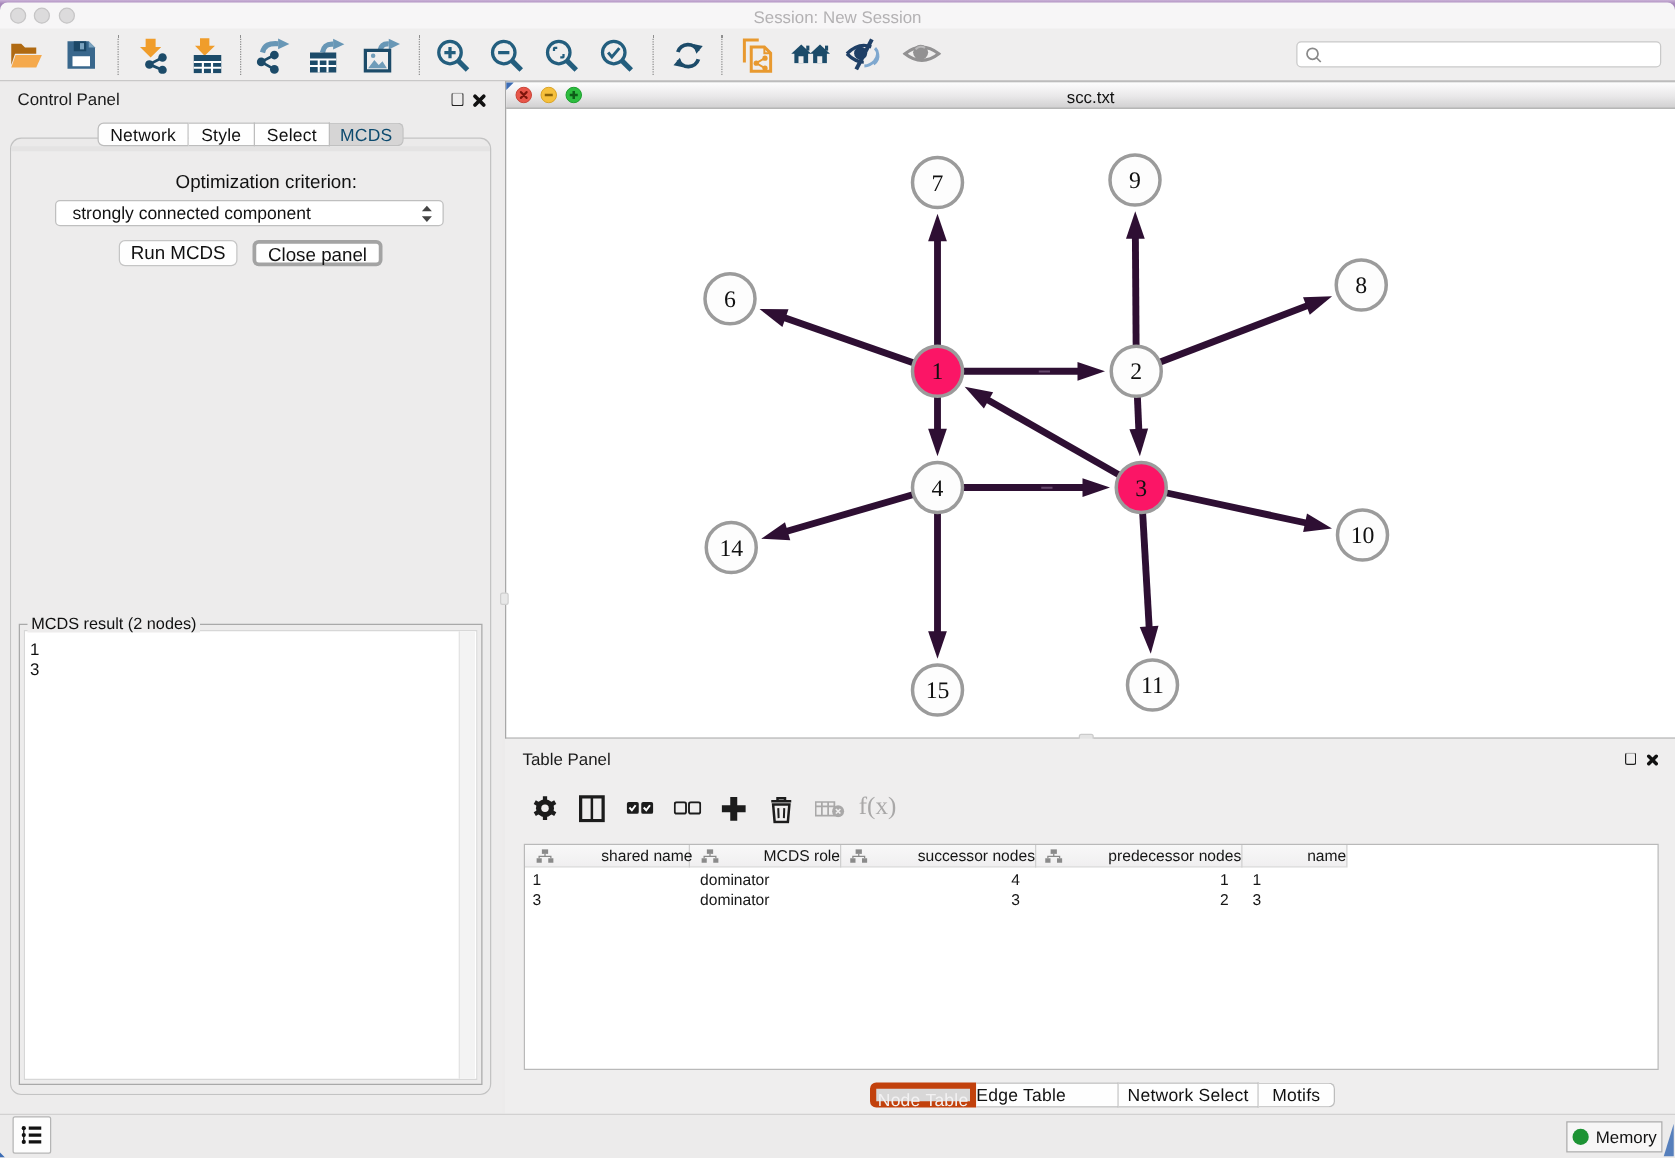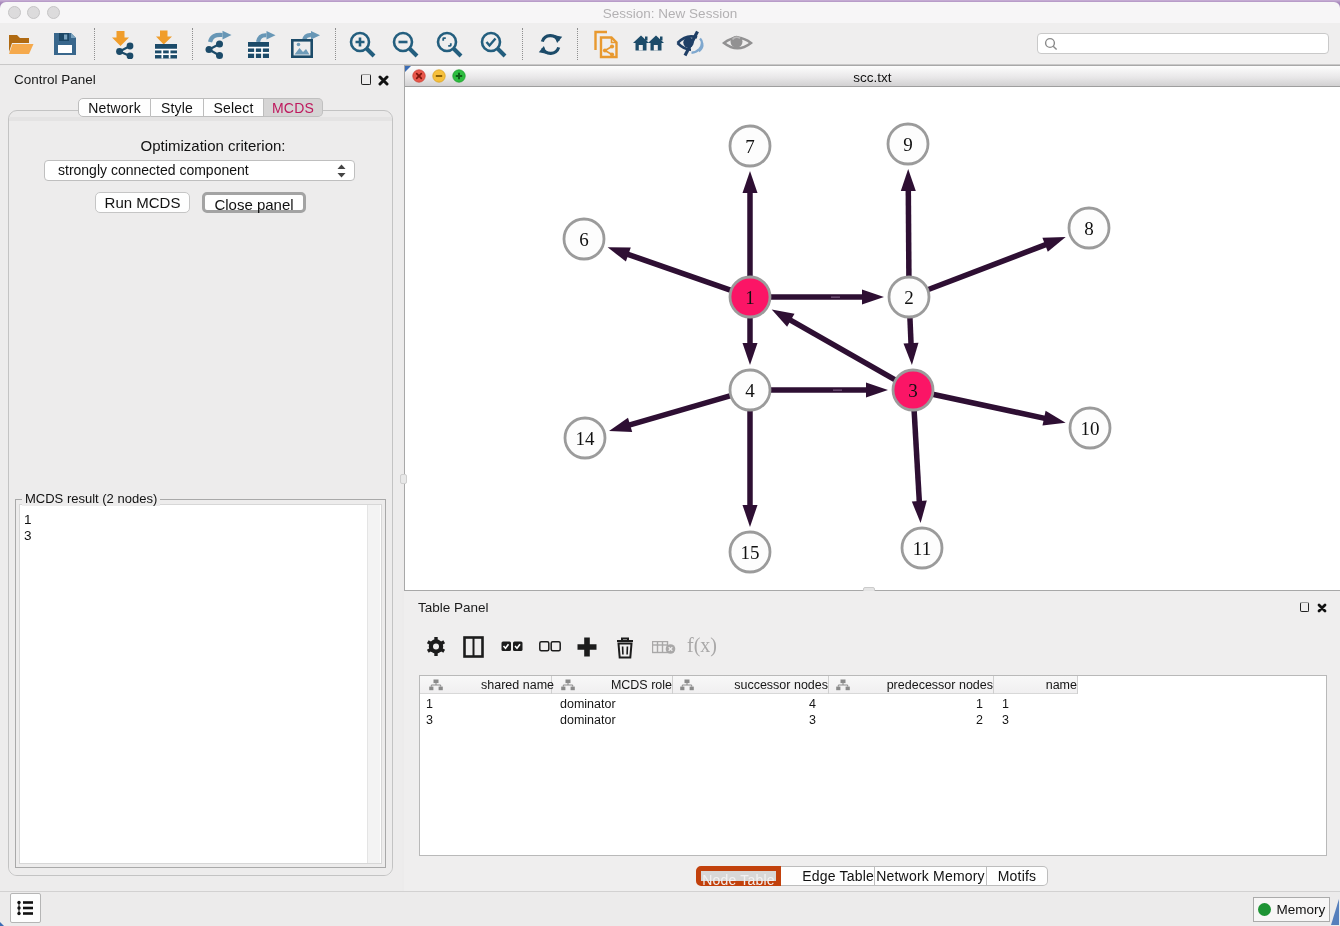--- a/index.html
+++ b/index.html
@@ -169,21 +169,21 @@
   </svg>
 
 <div class="abs" style="left:8px;top:110px;width:385px;height:766px;background:#ebeaea;border:1px solid #c3c3c3;border-radius:9px"></div>
 <div class="abs" style="left:9px;top:120px;width:383px;height:755px;background:#edecec;border-radius:0 0 8px 8px"></div>
 <div class="abs" style="left:9px;top:117px;width:383px;height:4px;background:#e4e3e3"></div>
 
 <div class="abs" style="left:78px;top:98px;height:19px;display:flex;font-size:14px;letter-spacing:0.2px">
 <div style="width:73px;background:#fefefe;border:1px solid #bdbdbd;border-radius:5px 0 0 5px;text-align:center;line-height:18px">Network</div>
 <div style="width:53px;background:#fefefe;border:1px solid #bdbdbd;border-left:none;text-align:center;line-height:18px">Style</div>
 <div style="width:60px;background:#fefefe;border:1px solid #bdbdbd;border-left:none;text-align:center;line-height:18px">Select</div>
-<div style="width:59px;background:#d6d5d5;border:1px solid #c0c0c0;border-left:none;border-radius:0 5px 5px 0;text-align:center;line-height:18px;color:#be185d">MCDS</div>
+<div style="width:59px;background:#d6d5d5;border:1px solid #c0c0c0;border-left:none;border-radius:0 5px 5px 0;text-align:center;line-height:18px;color:#0c4a6e">MCDS</div>
 </div>
 <div class="abs" style="left:12px;top:137px;width:402px;text-align:center;font-size:15px">Optimization criterion:</div>
 <div class="abs" style="left:44px;top:160px;width:311px;height:21px;background:#fff;border:1px solid #bfbfbf;border-radius:4px;line-height:19px;padding-left:13px;font-size:14px">strongly connected component
 <svg style="position:absolute;right:7px;top:3px" width="11" height="14" viewBox="0 0 11 14">
       <path d="M1.5 5 L5.5 0.5 L9.5 5Z" fill="#444"></path>
       <path d="M1.5 9 L5.5 13.5 L9.5 9Z" fill="#444"></path>
     </svg></div>
 <div class="abs" style="left:95px;top:192px;width:95px;height:21px;background:#fefefe;border:1px solid #c5c5c5;border-radius:5px;text-align:center;line-height:19px;font-size:15px">Run MCDS</div>
 <div class="abs" style="left:202px;top:192px;width:104px;height:21px;background:#fefefe;border:3px solid #a3a3a3;border-radius:5px;text-align:center;line-height:19px;font-size:15px">Close panel</div>
 
@@ -360,22 +360,22 @@
 <div class="abs celltxt" style="left:860px;top:697px;width:123px;text-align:right">1</div>
 <div class="abs celltxt" style="left:1002px;top:697px">1</div>
 <div class="abs celltxt" style="left:426px;top:713px">3</div>
 <div class="abs celltxt" style="left:560px;top:713px">dominator</div>
 <div class="abs celltxt" style="left:700px;top:713px;width:116px;text-align:right">3</div>
 <div class="abs celltxt" style="left:860px;top:713px;width:123px;text-align:right">2</div>
 <div class="abs celltxt" style="left:1002px;top:713px">3</div>
 
 <div class="abs" style="left:696px;top:866px;height:20px;display:flex;font-size:14px;letter-spacing:0.2px">
 <div style="width:85px;background:#d8d7d7;border:5px solid #c2410c;border-radius:5px 0 0 5px;text-align:center;line-height:19px;color:#f2f1f2">Node Table</div>
-<div style="width:94px;background:#fefefe;border:1px solid #bdbdbd;border-left:none;text-align:right;line-height:19px">Edge Table</div>
-<div style="width:112px;background:#fefefe;border:1px solid #bdbdbd;border-left:none;text-align:center;line-height:19px">Network Memory</div>
+<div style="width:114px;background:#fefefe;border:1px solid #bdbdbd;border-left:none;text-align:left;line-height:19px">Edge Table</div>
+<div style="width:112px;background:#fefefe;border:1px solid #bdbdbd;border-left:none;text-align:center;line-height:19px">Network Select</div>
 <div style="width:61px;background:#fefefe;border:1px solid #bdbdbd;border-left:none;border-radius:0 5px 5px 0;text-align:center;line-height:19px">Motifs</div>
 </div>
 
 <div class="abs" style="left:0;top:891px;width:1340px;height:35px;background:#ecebeb;border-top:1px solid #d2d1d1"></div>
 <div class="abs" style="left:10px;top:893px;width:31px;height:30px;background:#fdfdfd;border:1px solid #b5b5b5;border-radius:2px"></div>
 <svg class="abs" style="left:17px;top:900px" width="17" height="16" viewBox="0 0 17 16">
 <line x1="2" y1="2.5" x2="2" y2="13.5" stroke="#111" stroke-width="1"></line>
 <circle cx="2" cy="2.5" r="1.7" fill="#111"></circle>
     <circle cx="2" cy="8" r="1.7" fill="#111"></circle>
     <circle cx="2" cy="13.5" r="1.7" fill="#111"></circle>

